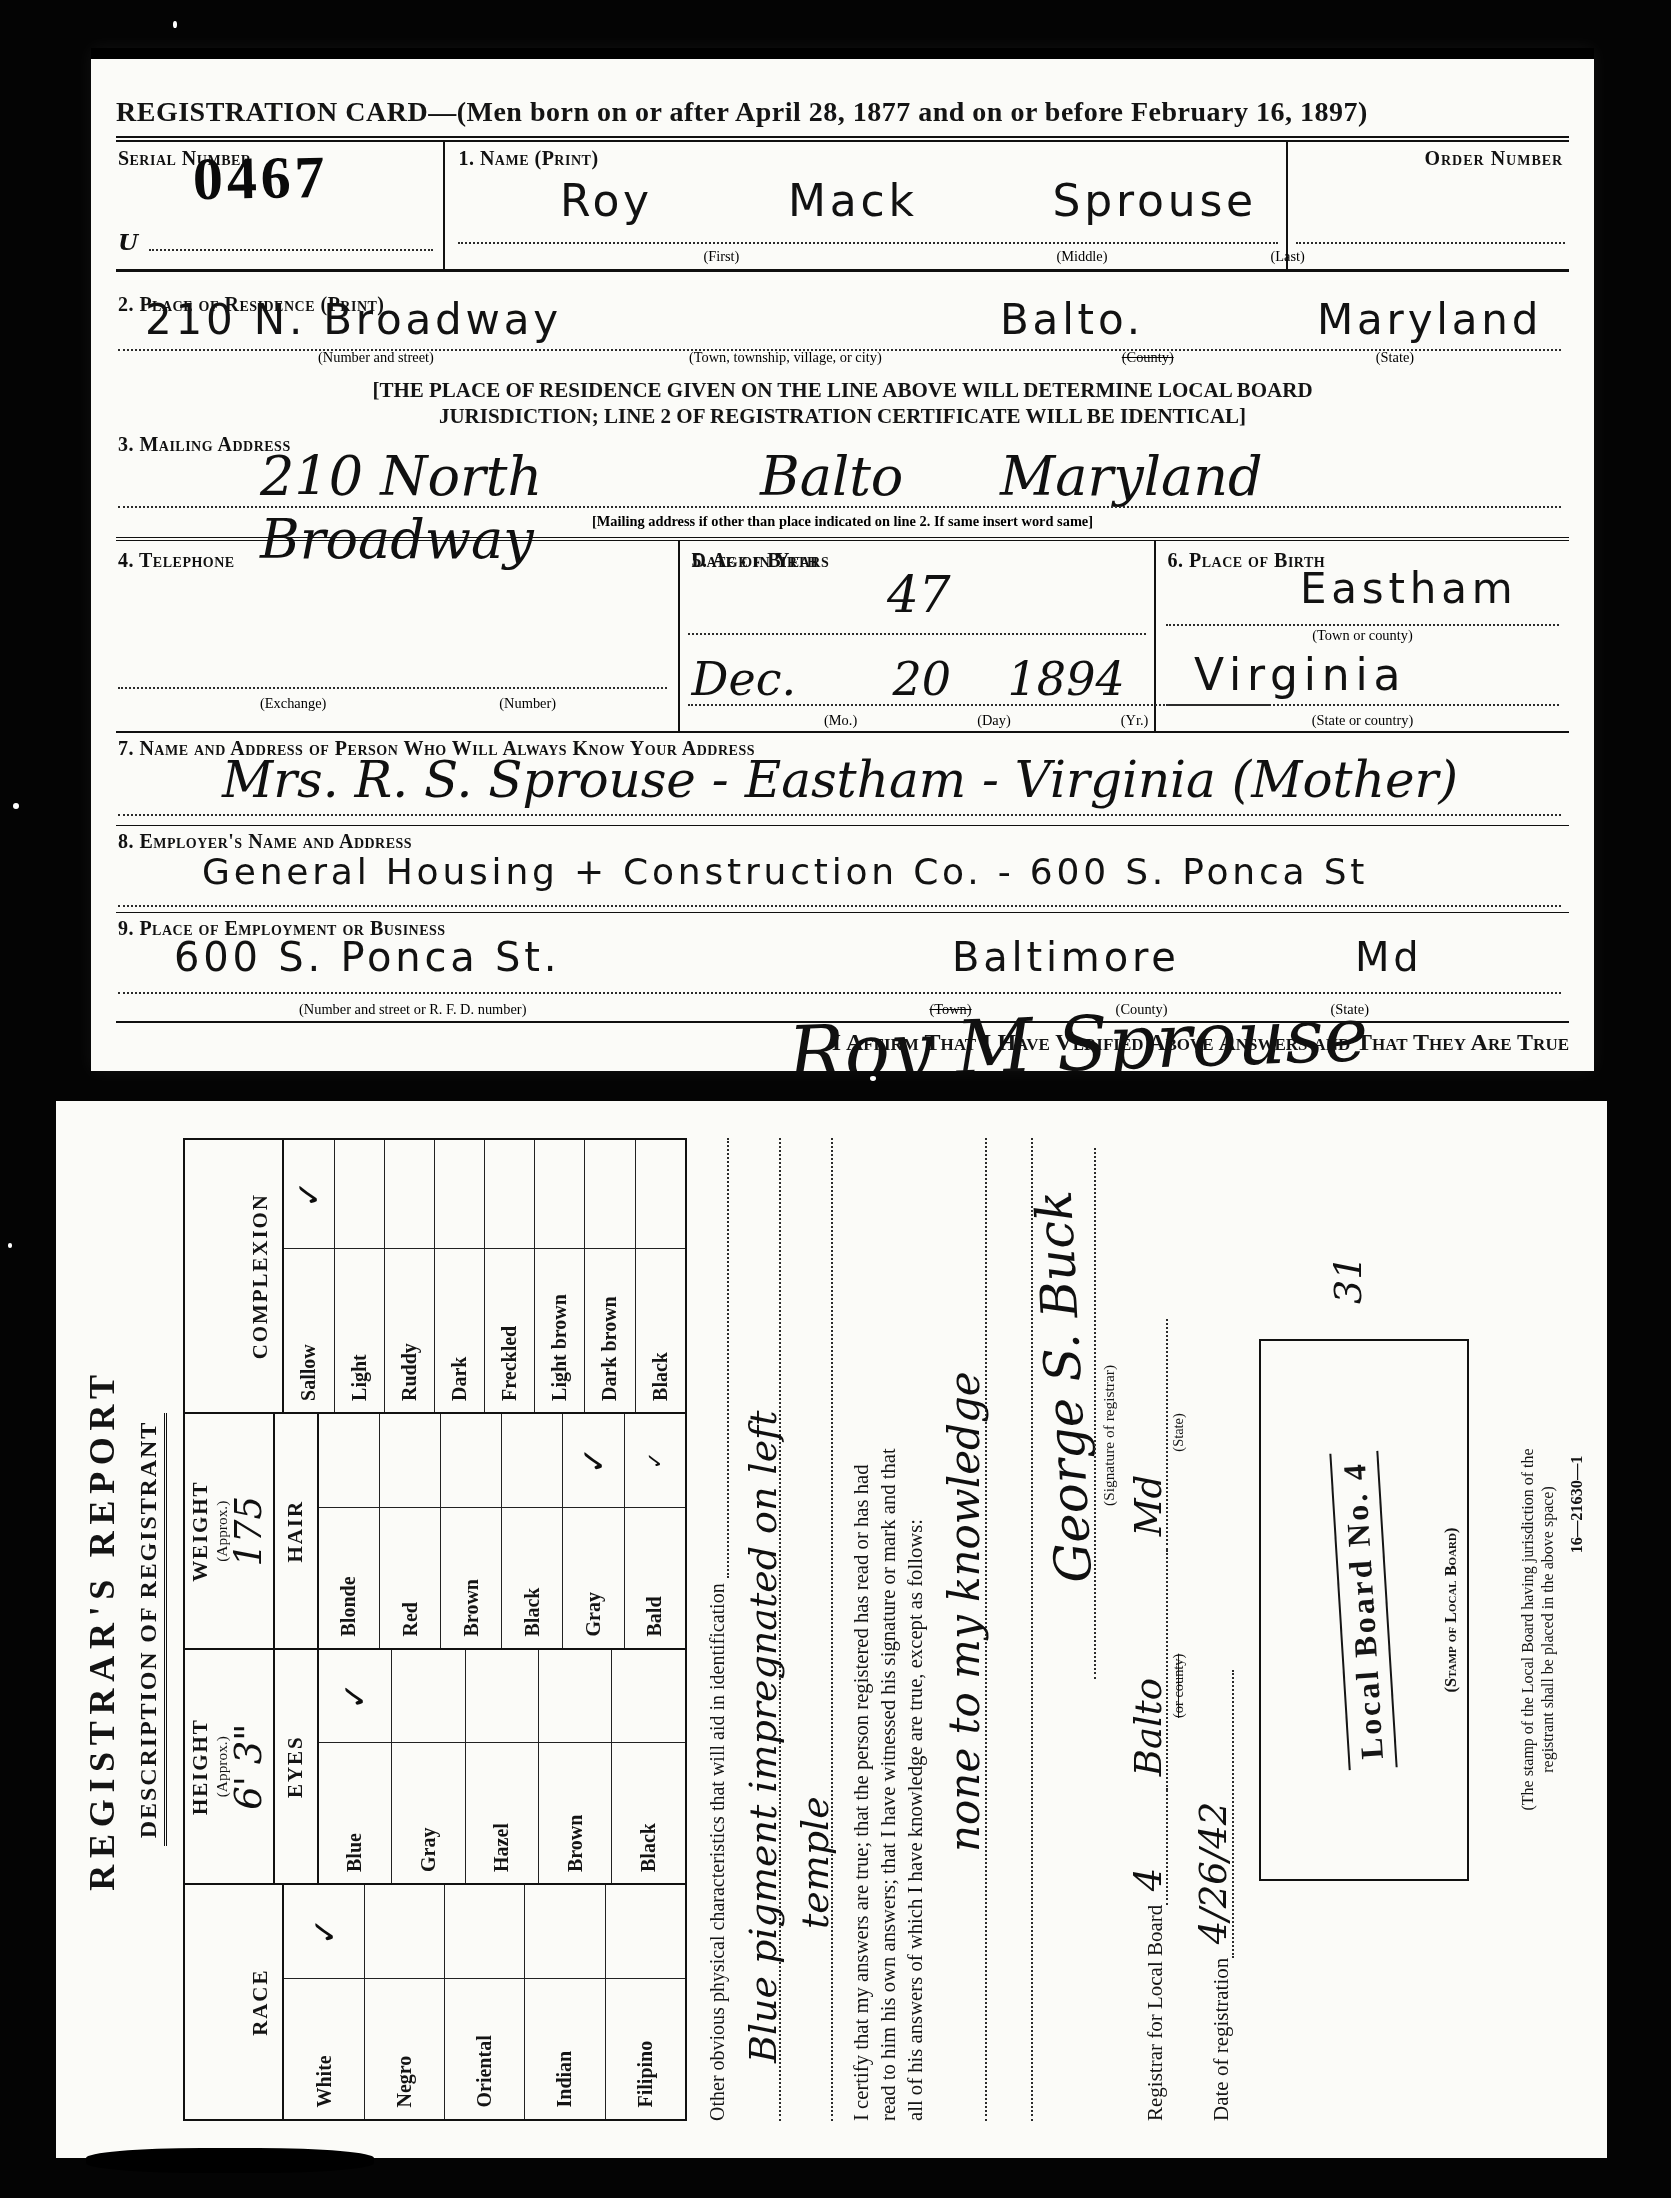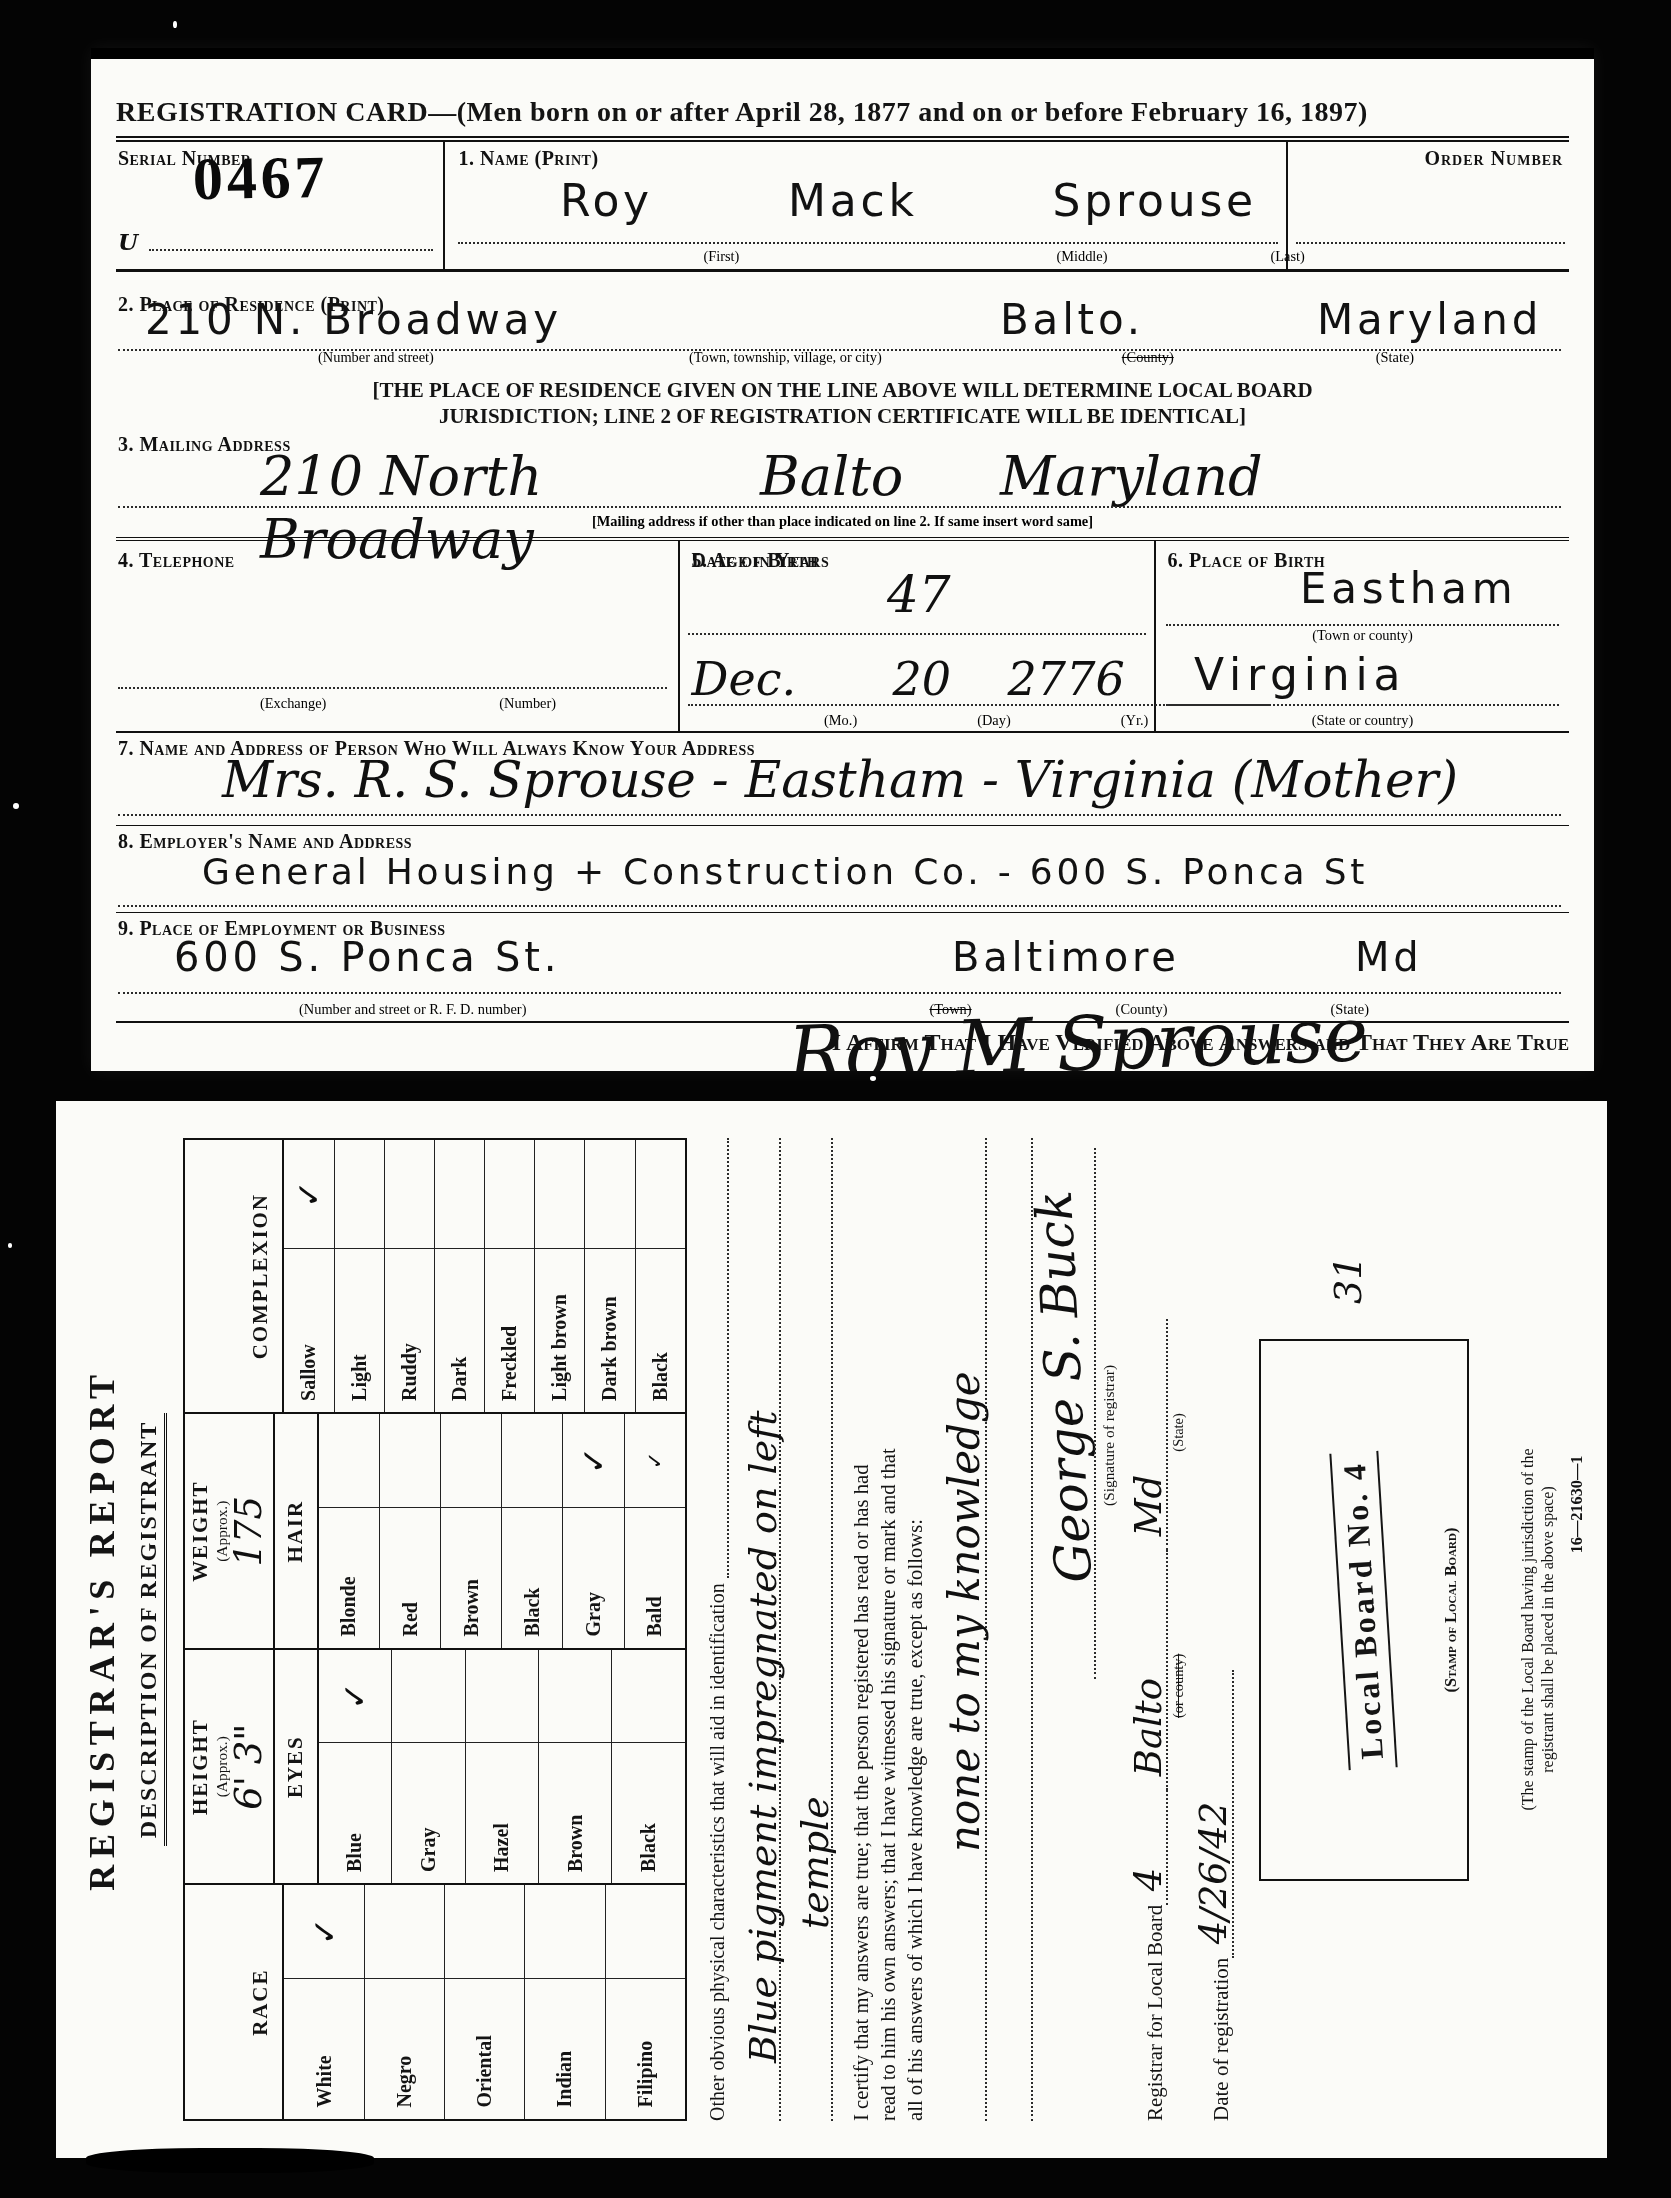--- a/index.html
+++ b/index.html
@@ -249,21 +249,21 @@
       </div>
     </div>
     <div class="colAge">
       <span class="lbl">5. Age in Years</span>
       <span class="ageVal scr">47</span>
       <div class="dot1"></div>
       <span class="dobLbl lbl">Date of Birth</span>
       <div class="dobVals">
         <span class="scr dob-mo">Dec.</span>
         <span class="scr dob-day">20</span>
-        <span class="scr">2776</span>
+        <span class="scr">1894</span>
       </div>
       <div class="dot2"></div>
       <div class="subs sublbl">
         <span>(Mo.)</span>
         <span>(Day)</span>
         <span>(Yr.)</span>
       </div>
     </div>
     <div class="colBirth">
       <span class="lbl">6. Place of Birth</span>

